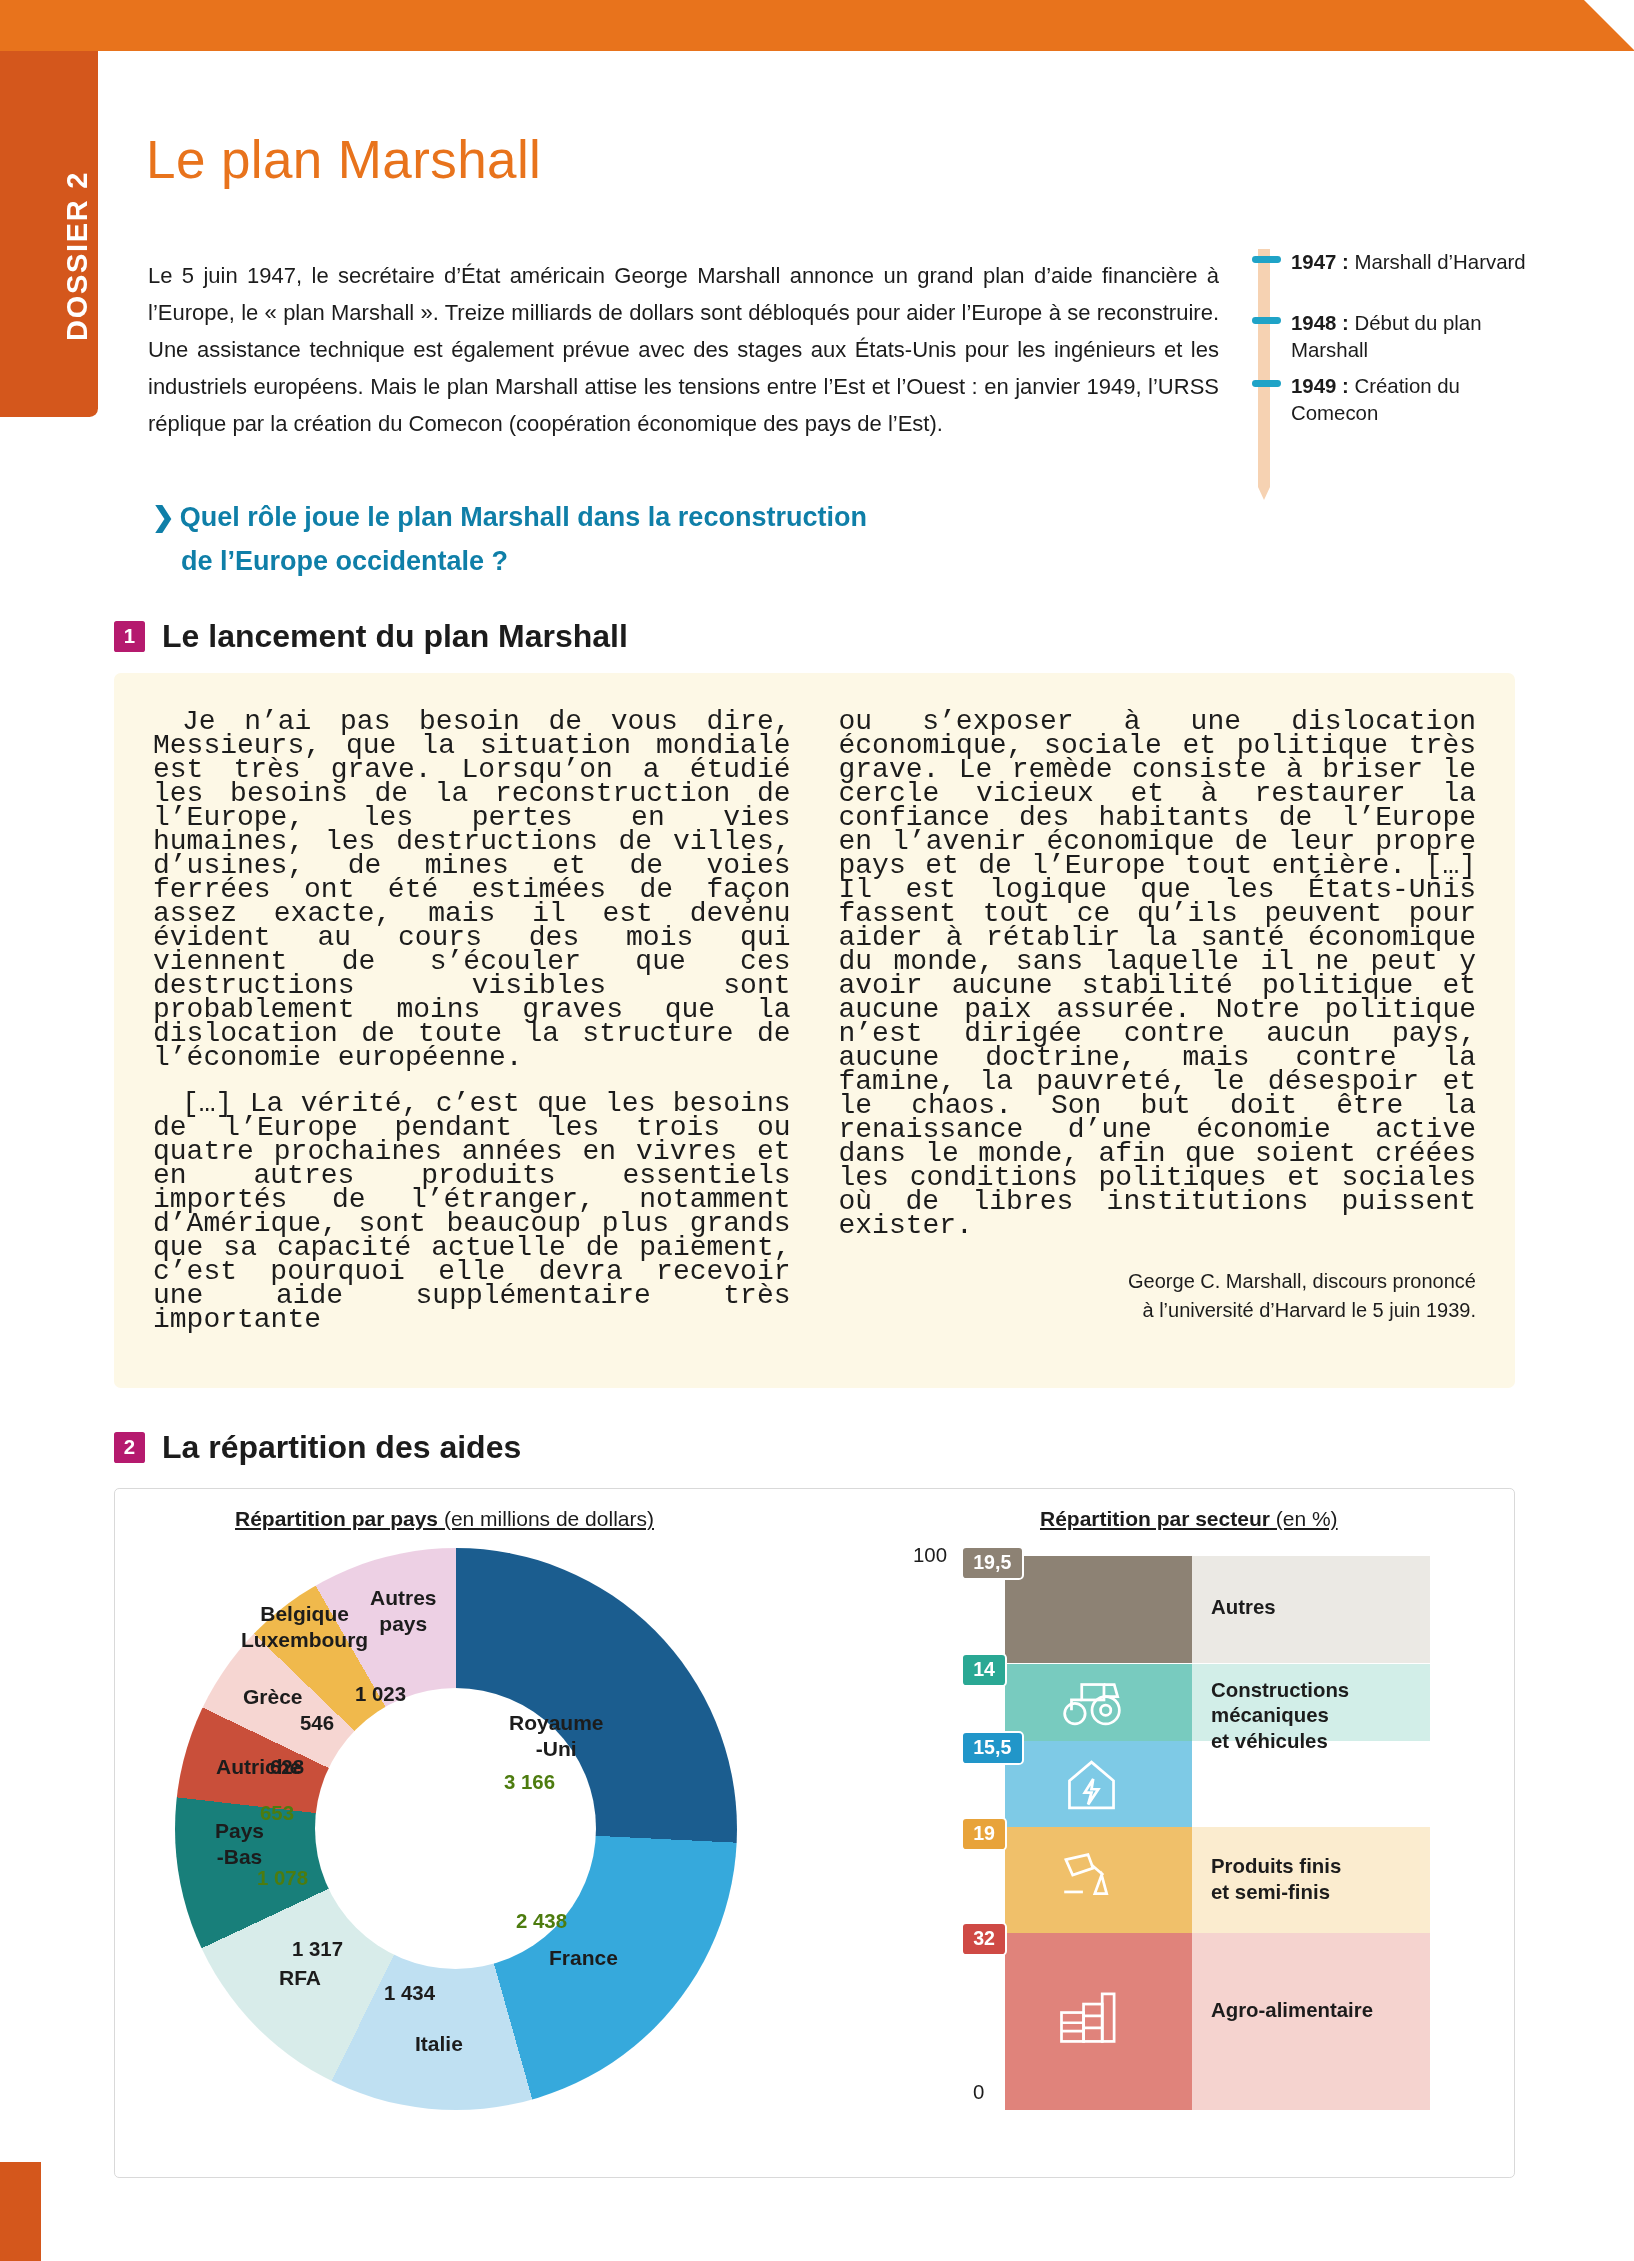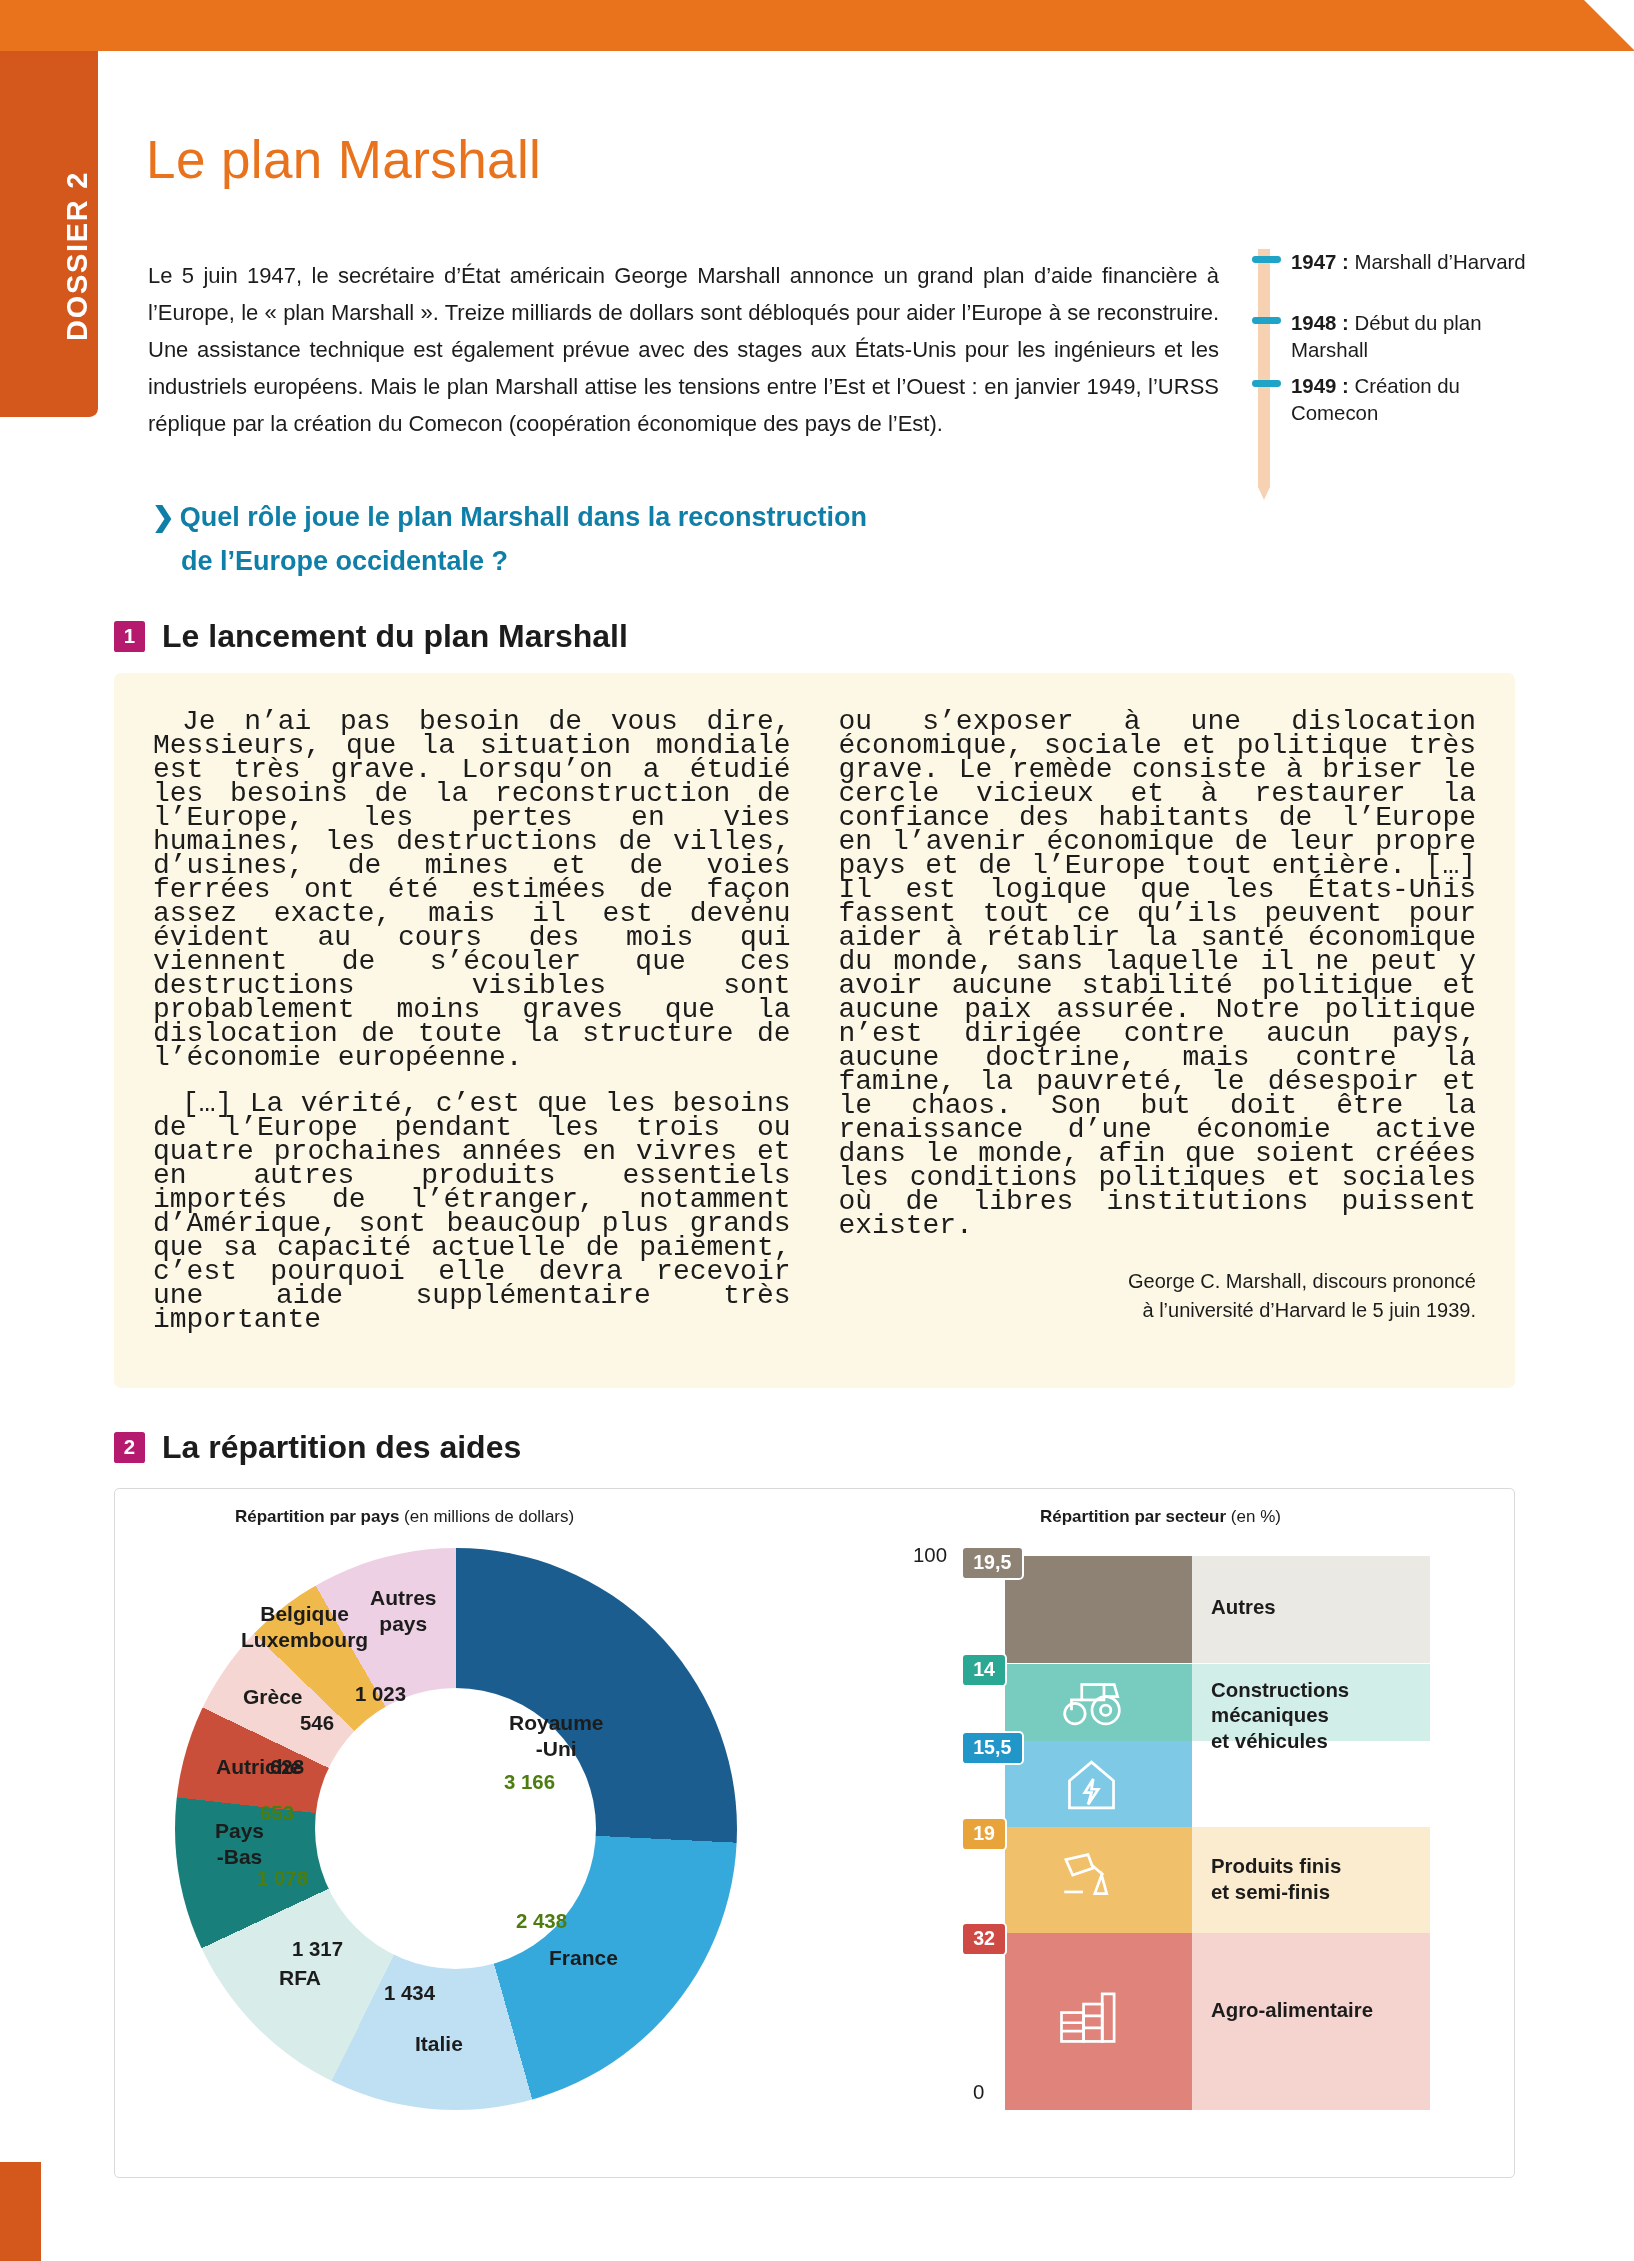--- a/index.html
+++ b/index.html
@@ -167,22 +167,23 @@
     position:absolute;
     left:114px; top:1488px;
     width:1401px; height:690px;
     border:1.7px solid #d9d9d9;
     border-radius:5.1px;
     background:#ffffff;
   }
 
   .chart-title {
     position:absolute;
-    font-size:17px;
-    color:#1c1c1c;
+    font-size:21px;
+    color:#1c1c1c;
+    text-decoration:underline;
   }
   .chart-title b { font-weight:bold; }
 
   
   .donut-wrap {
     position:absolute;
     left:175px; top:1548px;
     width:562px; height:562px;
   }
   .donut {

